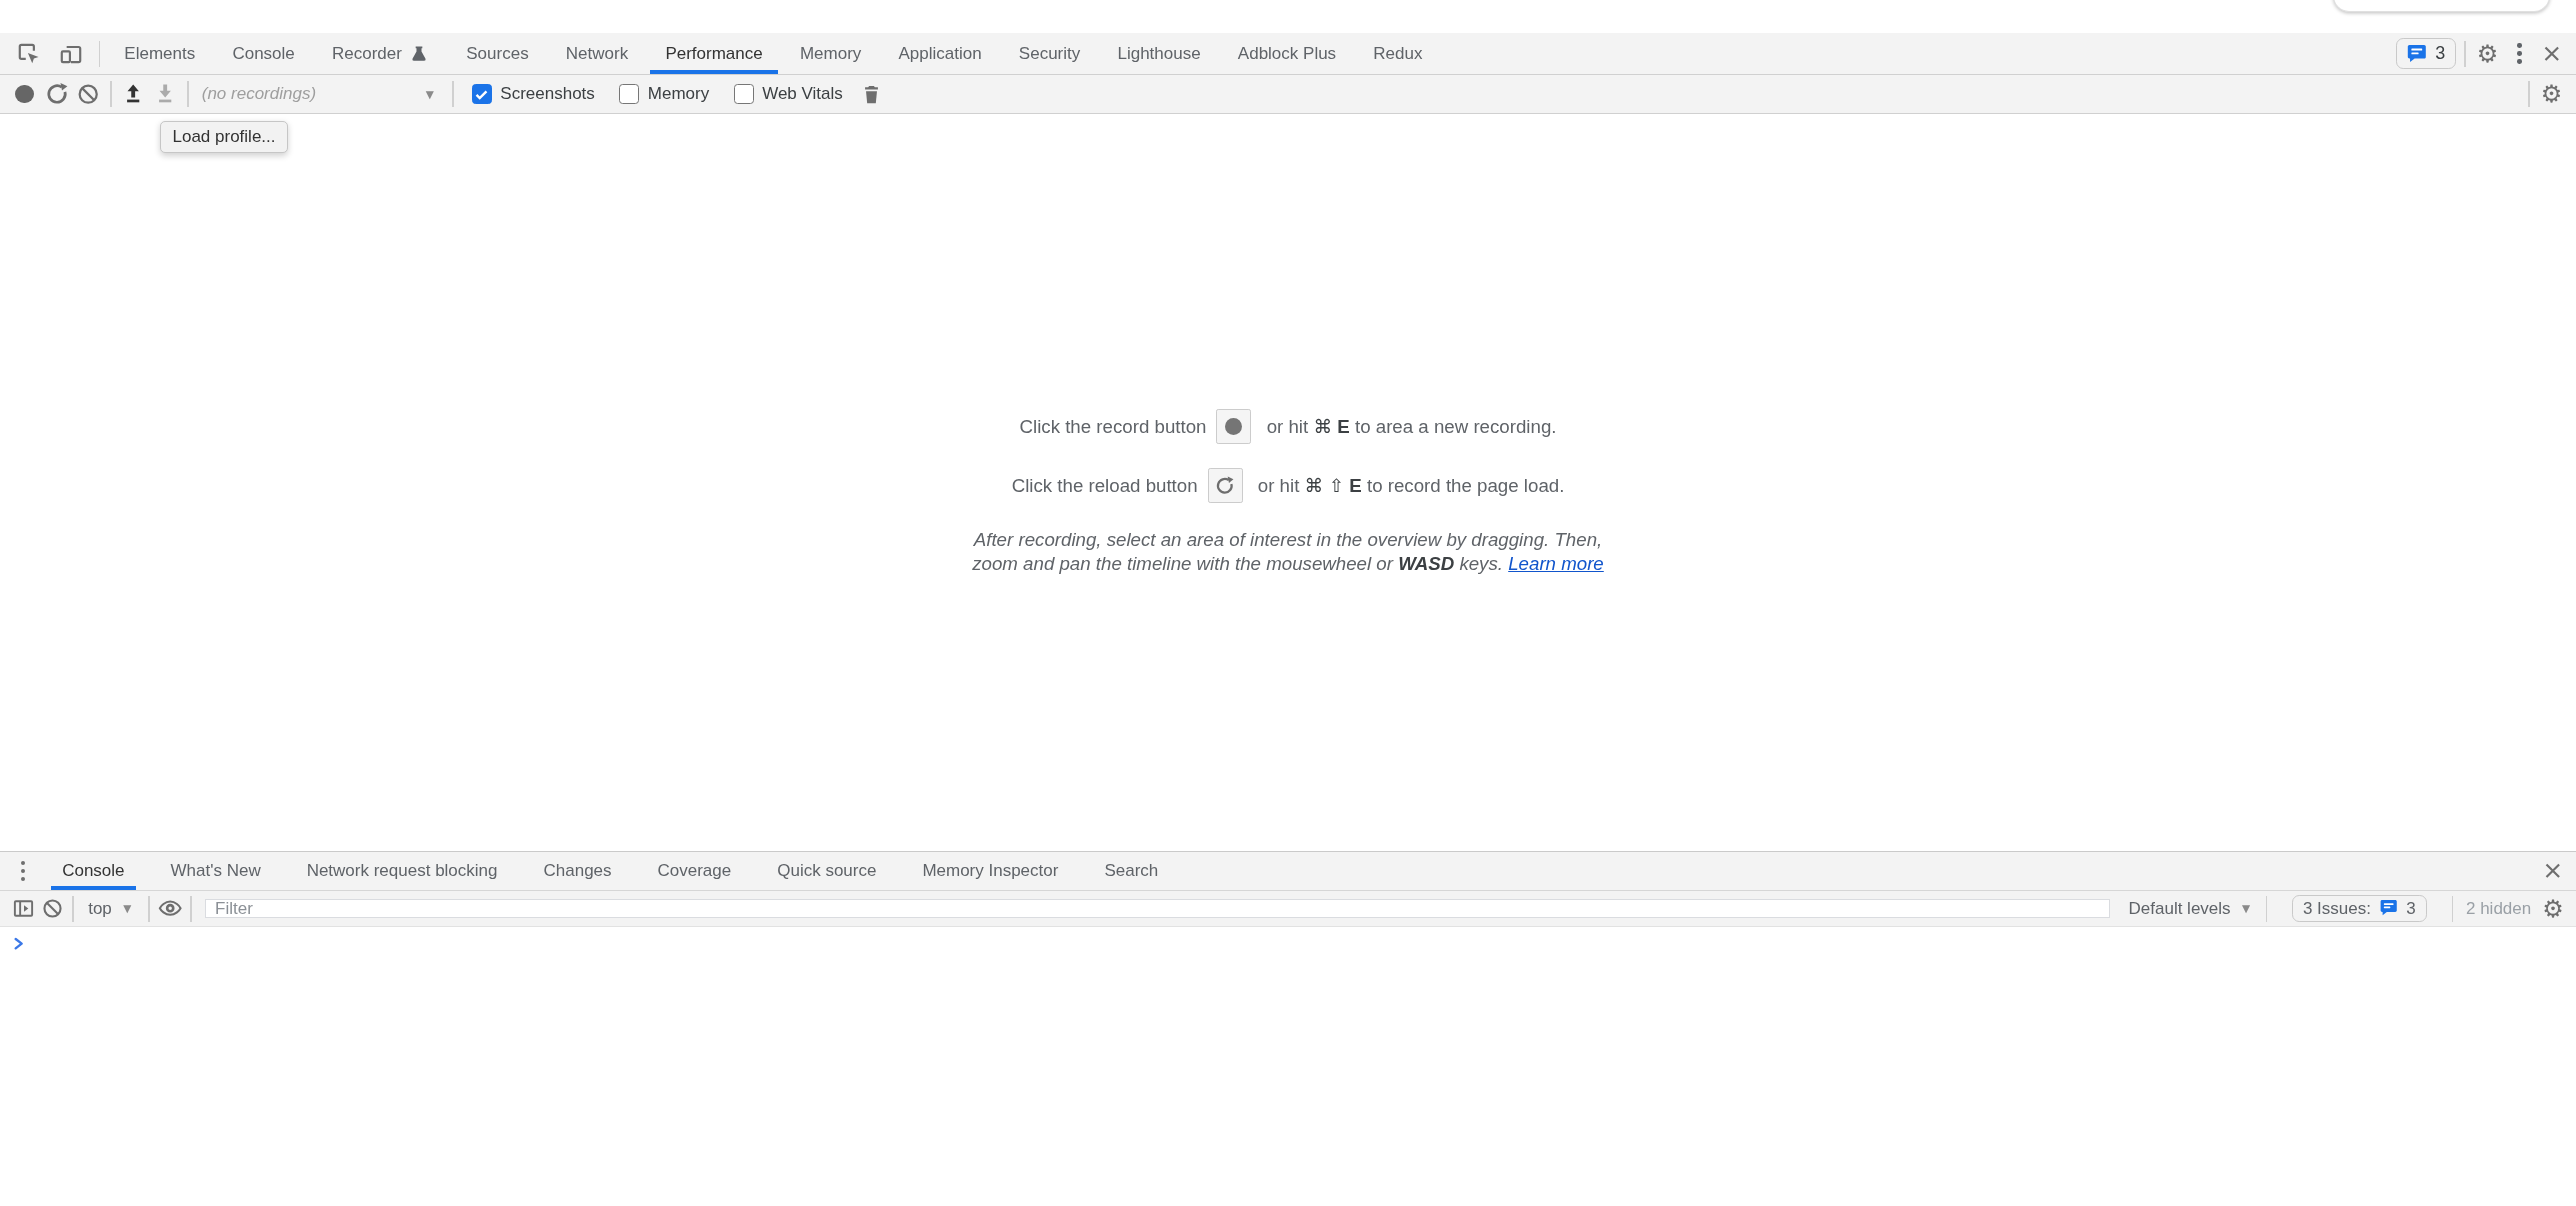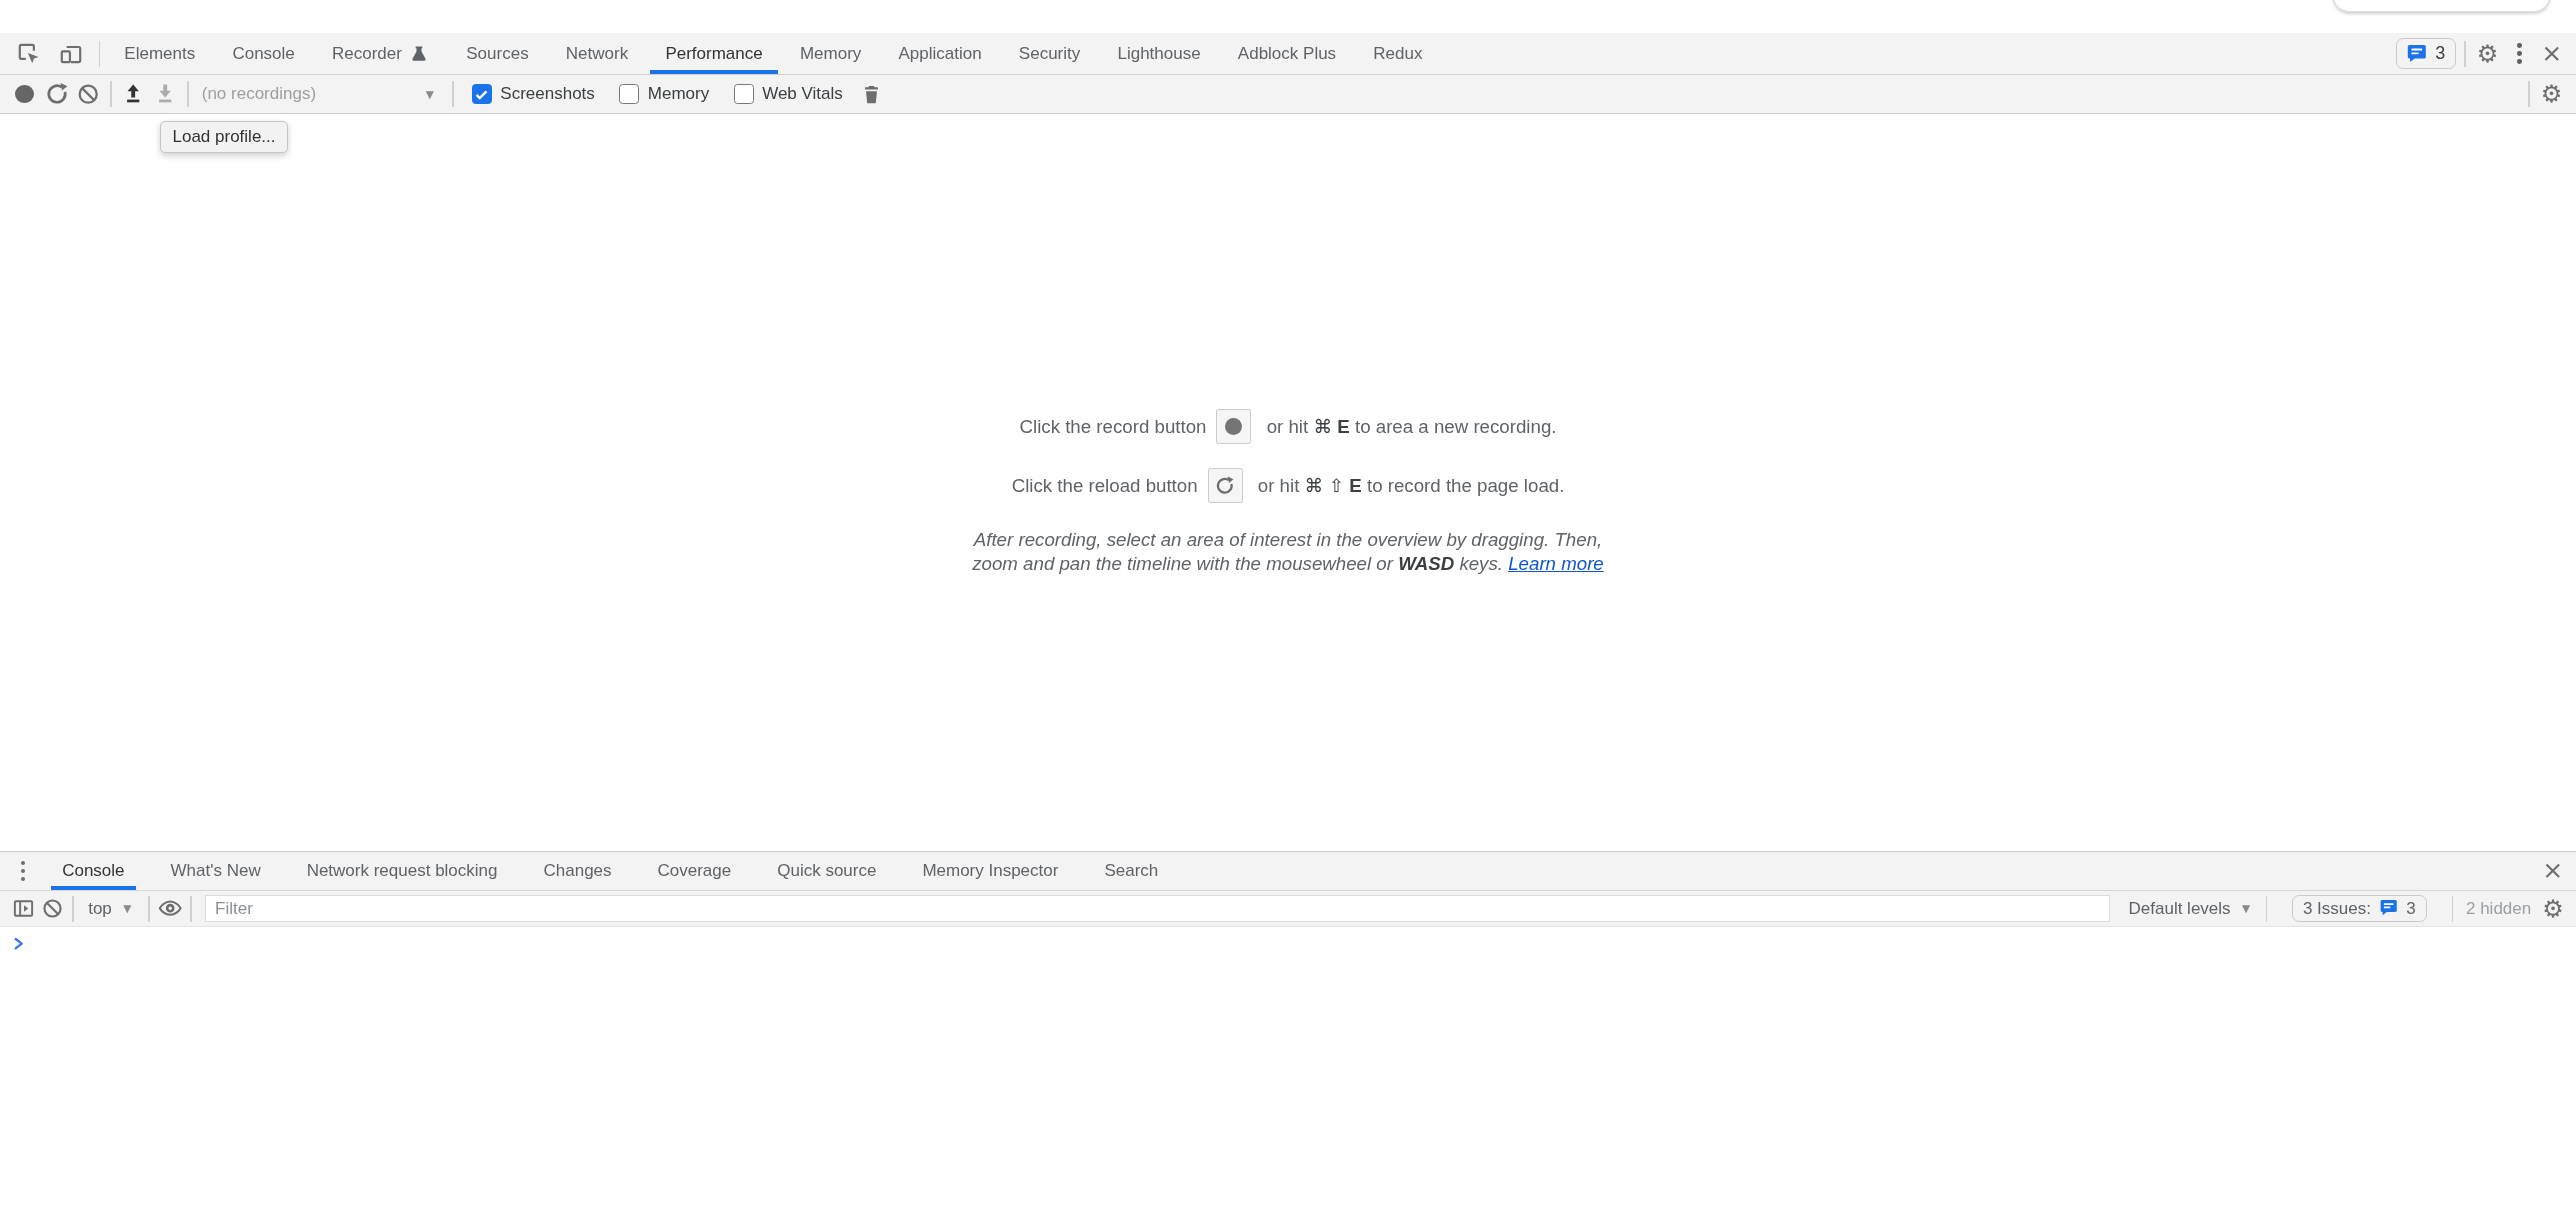--- a/index.html
+++ b/index.html
@@ -53,21 +53,21 @@
   
   .ptoolbar {
     height:39px; background:#f3f3f3; border-bottom:1.4px solid #d0d0d0;
     display:flex; align-items:center; padding:0 8.6px;
   }
   .rec-dot { width:18.7px; height:18.7px; border-radius:50%; background:#666; }
   .dim { color:#ababab; }
   .dark { color:#333; }
   .recordings-select {
     width:252px; display:flex; align-items:center; justify-content:space-between;
-    color:#9e9e9e; font-size:17px; padding:0 10px 0 7.2px;
+    color:#9e9e9e; font-size:17px; padding:0 10px 0 7.2px;font-style:italic;
   }
   .dd-arrow { font-size:13.7px; color:#8a8a8a; }
   .checkbox-item { display:flex; align-items:center; gap:8.6px; margin:0 12.2px; font-size:17px; color:#3c4043; }
   .cbox {
     width:20px; height:20px; border-radius:3.6px; border:1.4px solid #767676; background:#fff;
     display:flex; align-items:center; justify-content:center; flex:none;
   }
   .cbox.checked { background:#1a73e8; border-color:#1a73e8; }
   .spacer { flex:1; }
 
@@ -108,21 +108,21 @@
   .drawer-kebab i { background:#6e6e6e; }
   .drawer-close { margin-left:auto; align-self:center; margin-right:7.2px; }
 
   .ctoolbar {
     height:36px; background:#f3f3f3; border-bottom:1.4px solid #e2e2e2;
     display:flex; align-items:center; padding:0 8.6px; font-size:17px;
   }
   .ctoolbar .icon-btn { width:29px; height:29px; }
   .context-select { display:flex; align-items:center; gap:8.6px; color:#5f6368; padding:0 8.6px; }
   .filter-input {
-    flex:1; height:27px; margin:0 11.5px 0 7.2px; border:0.7px solid #dadce0; background:#fff;
+    flex:1; height:19px; margin:0 11.5px 0 7.2px; border:0.7px solid #dadce0; background:#fff;
     font-size:17px; font-family:inherit; color:#333; padding:0 9.3px; outline:none;
   }
   .filter-input::placeholder { color:#8b9096; }
   .levels-select { display:flex; align-items:center; gap:8.6px; color:#5f6368; padding:0 7.2px; white-space:nowrap; }
   .console-issues-pill {
     display:flex; align-items:flex-start; gap:8px; border:1.4px solid #c9c9c9; border-radius:7.2px;
     padding:2.9px 10px; margin:0 19px; color:#5f6368; white-space:nowrap;
   }
   .hidden-label { color:#9aa0a6; margin:0 7.2px; white-space:nowrap; }
   .gear-glyph { font-size:24px; color:#6e6e6e; line-height:1; font-family:"DejaVu Sans",sans-serif; }

